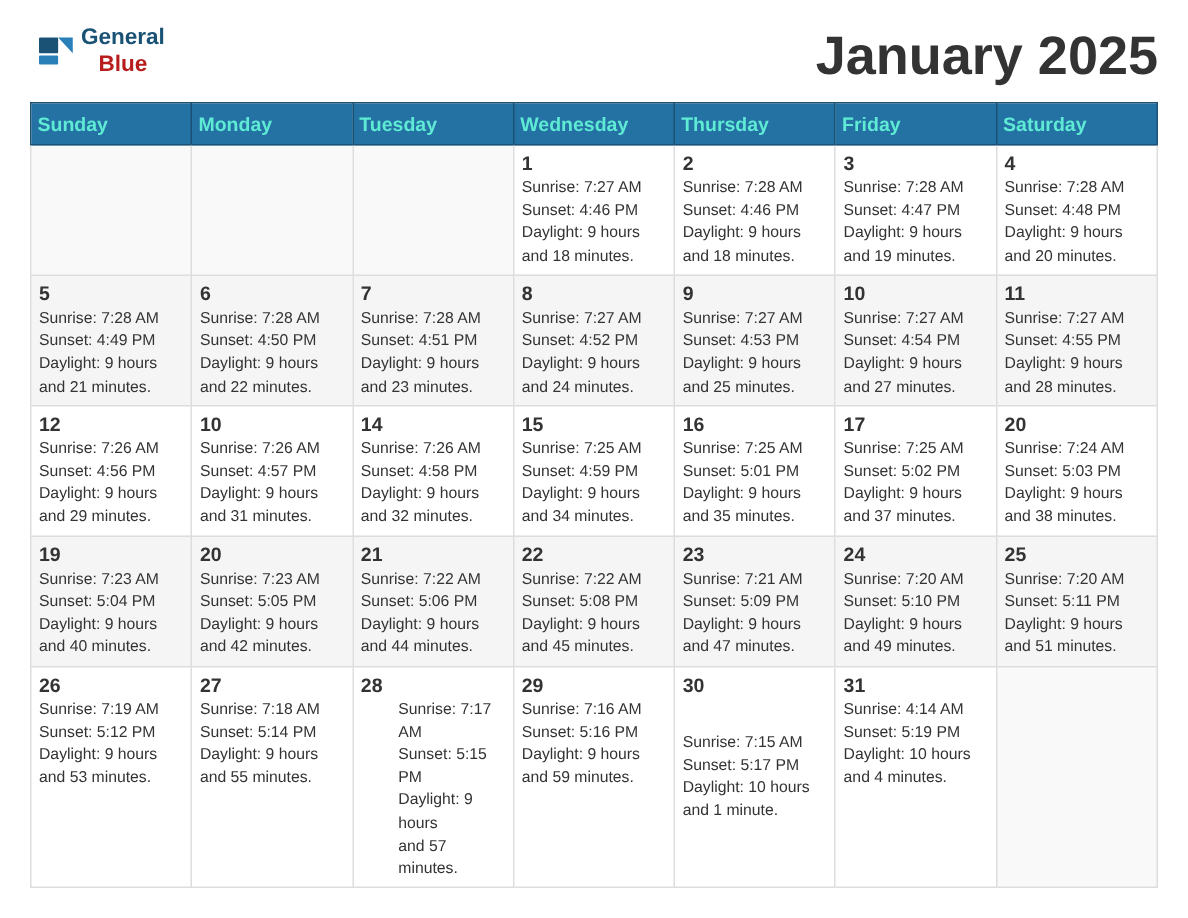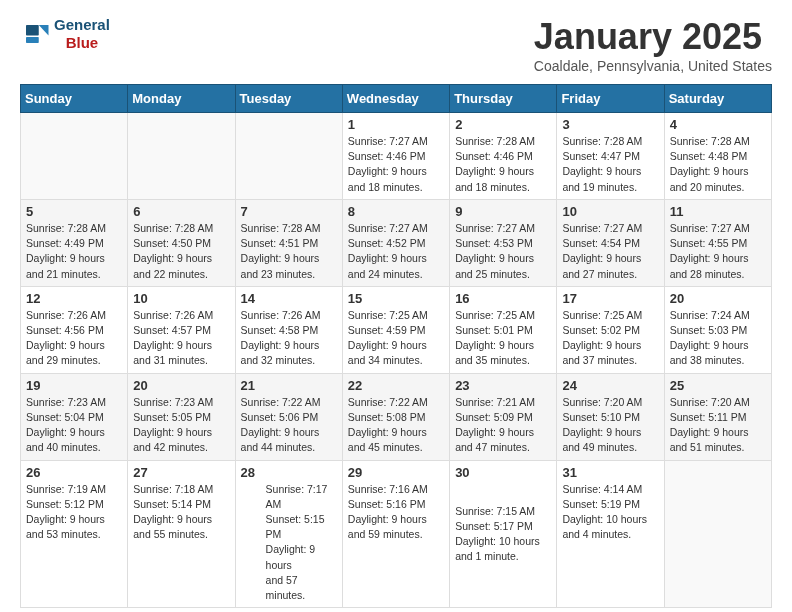--- a/index.html
+++ b/index.html
@@ -1,27 +1,27 @@
 <!DOCTYPE html>
 <html><head>
   <meta charset="utf-8">
   <style>
     * { box-sizing: border-box; margin: 0; padding: 0; }
     body { font-family: Arial, sans-serif; background: #fff; width: 792px; min-height: 612px; }
     .container { padding: 16px 20px; }
     .header { display: flex; justify-content: space-between; align-items: flex-start; margin-bottom: 10px; }
     .logo { display: flex; align-items: center; text-align: center; }
     .logo-icon { width: 30px; height: 30px; margin-right: 4px; }
-    .title-block { text-align: left; }
+    .title-block { text-align: center; }
     .month-title { font-size: 36px; font-weight: bold; color: #333; }
     .location { font-size: 14px; color: #555; }
     .calendar { width: 100%; border-collapse: collapse; border: 1px solid #ccc; }
     .calendar th {
       background: #2471a3;
-      color: #ffffff;
+      color: #5eead4;
       font-size: 13px;
       font-weight: bold;
       padding: 6px 4px;
       text-align: left;
       border: 1px solid #1a5276;
     }
     .calendar td {
       width: 14.28%;
       vertical-align: top;
       padding: 4px 5px;
@@ -47,21 +47,20 @@
         <rect x="8" y="8" width="17" height="14" fill="#1a5276" rx="1"></rect>
         <rect x="8" y="24" width="17" height="8" fill="#2980b9" rx="1"></rect>
       </svg>
       <div>
         <div style="font-size:15px;font-weight:bold;color:#1a5276;line-height:1.2;">General</div>
         <div style="font-size:15px;font-weight:bold;color:#b91c1c;line-height:1.2;">Blue</div>
       </div>
     </div>
     <div class="title-block">
       <div class="month-title">January 2025</div>
-      <div class="location">Coaldale, Pennsylvania, United States</div>
     </div>
   </div>
 
   <table class="calendar">
     <thead>
       <tr>
           <th>Sunday</th>
           <th>Monday</th>
           <th>Tuesday</th>
           <th>Wednesday</th>

